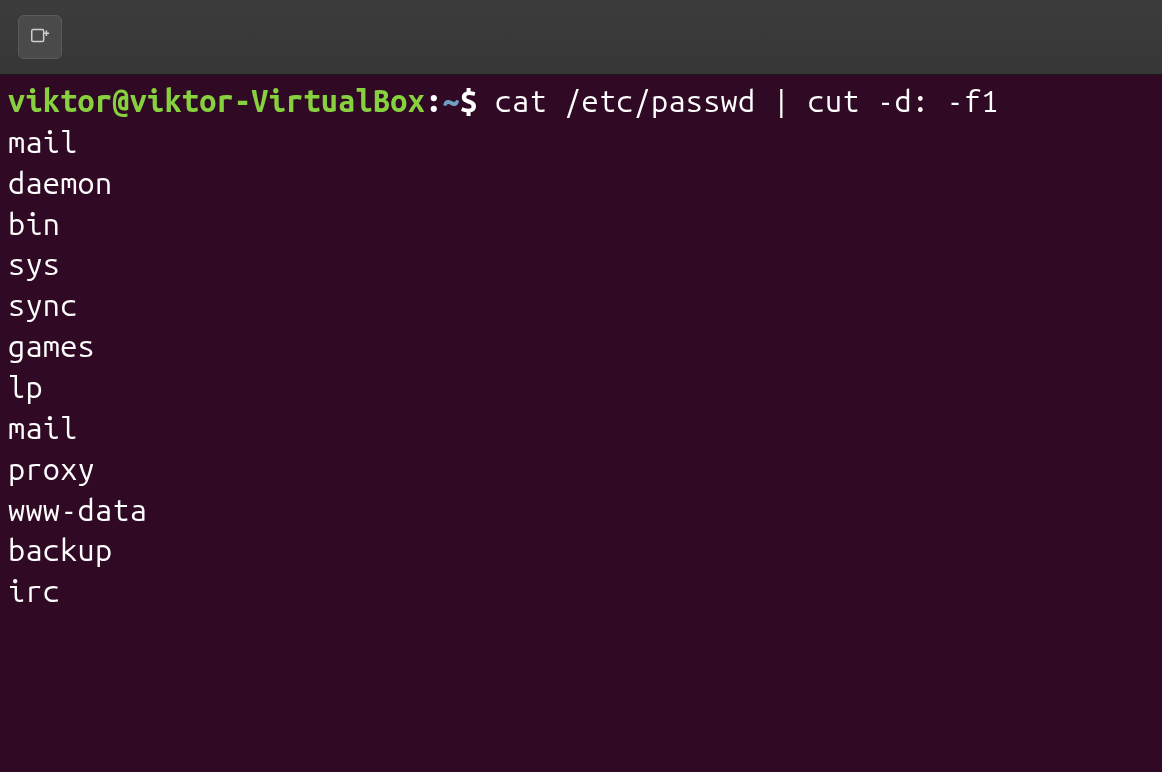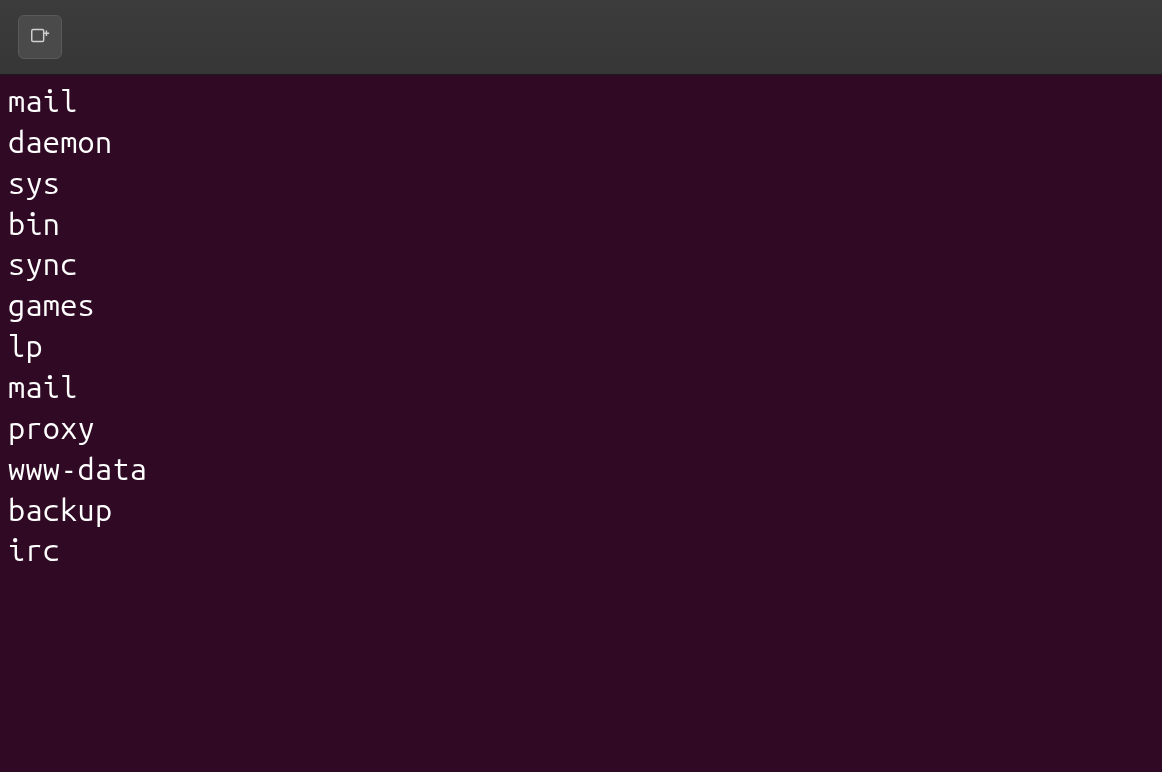--- a/index.html
+++ b/index.html
@@ -82,24 +82,25 @@
       <svg viewBox="0 0 24 24" fill="none" stroke="currentColor" stroke-width="1.6">
         <rect x="3" y="5" width="13" height="13" rx="1.5"></rect>
         <line x1="16" y1="9" x2="22" y2="9"></line>
         <line x1="19" y1="6" x2="19" y2="12"></line>
       </svg>
     </span>
   </div>
 </div>
 
 <div class="terminal">
+  <div class="prompt-line"><span class="user-host">viktor@viktor-VirtualBox</span><span class="colon">:</span><span class="path">~</span><span class="dollar">$</span><span class="command"> cat /etc/passwd | cut -d: -f1</span></div>
   <div class="output-line">mail</div>
   <div class="output-line">daemon</div>
+  <div class="output-line">bin</div>
   <div class="output-line">sys</div>
-  <div class="output-line">bin</div>
   <div class="output-line">sync</div>
   <div class="output-line">games</div>
   <div class="output-line">lp</div>
   <div class="output-line">mail</div>
   <div class="output-line">proxy</div>
   <div class="output-line">www-data</div>
   <div class="output-line">backup</div>
   <div class="output-line">irc</div>
 </div>
 

